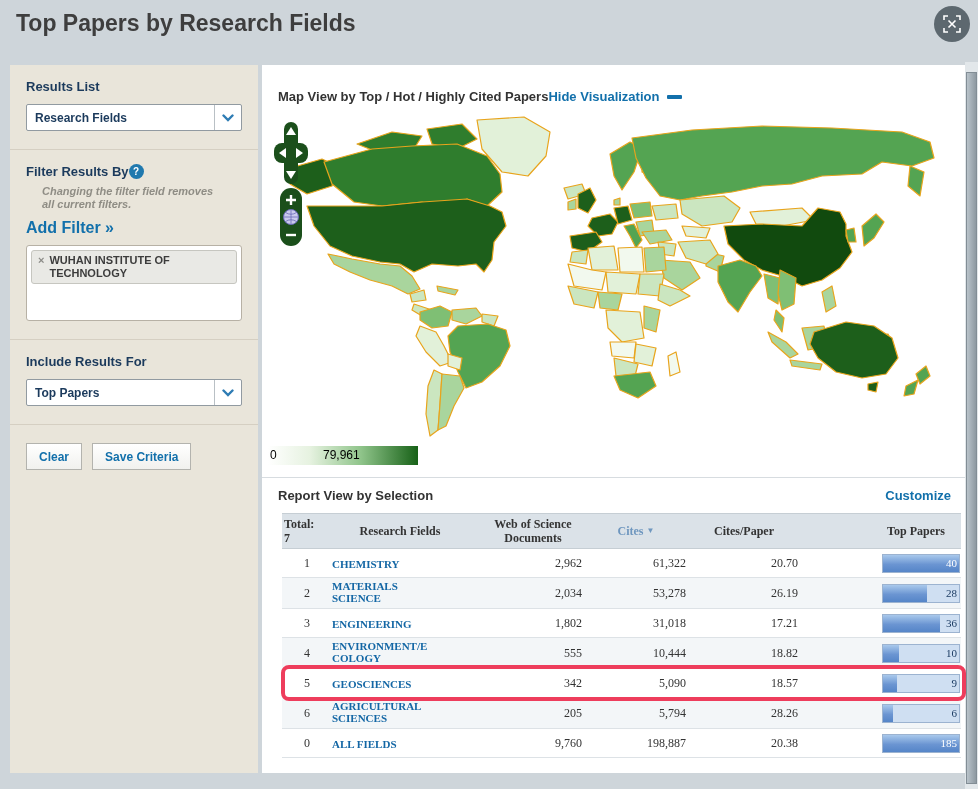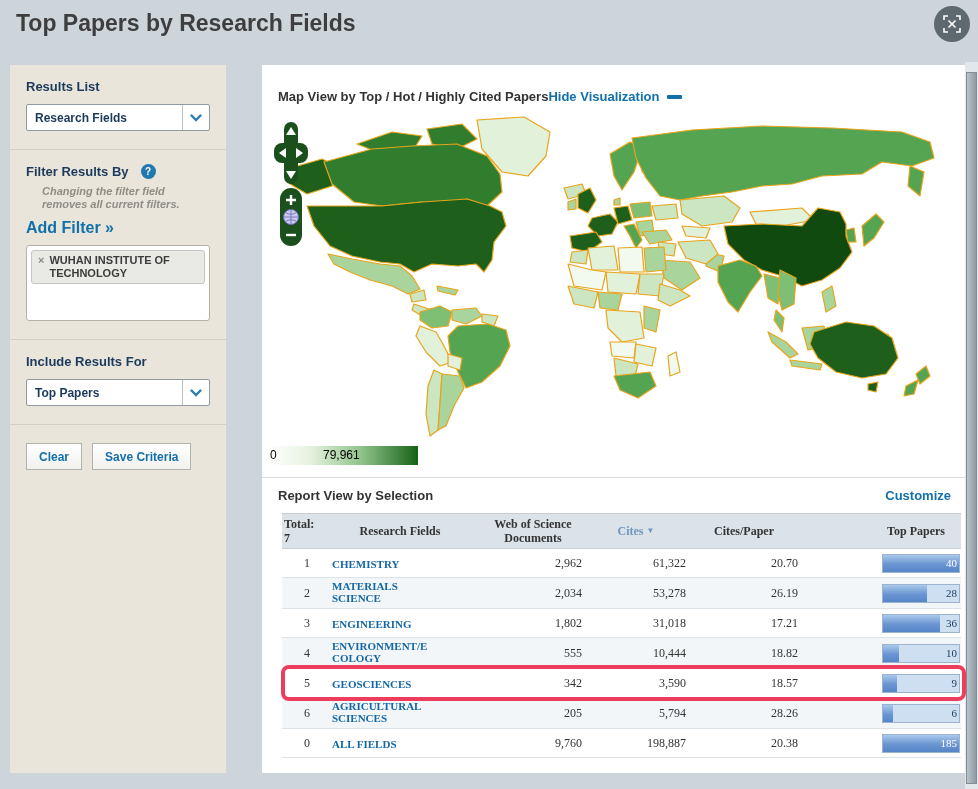--- a/index.html
+++ b/index.html
@@ -15,41 +15,41 @@
   .page-title {
     padding: 10px 16px; font-size: 23px; font-weight: bold; color: #3e3e3e;
   }
   .expand-btn {
     position: absolute; right: 8px; top: 6px; width: 36px; height: 36px;
     border-radius: 50%; background: #5d686f; border: none; cursor: pointer;
     display: flex; align-items: center; justify-content: center;
   }
   
   .sidebar {
-    position: absolute; left: 10px; top: 65px; width: 216px; height: 708px;
+    position: absolute; left: 10px; top: 65px; width: 248px; height: 708px;
     background: #e9e5da;
   }
   .panel {
     position: absolute; left: 262px; top: 65px; width: 703px; height: 708px;
     background: #ffffff;
   }
   .scrollbar {
     position: absolute; right: 0; top: 62px; width: 13px; height: 727px;
     background: #e2e7ea;
   }
   .scrollbar .thumb {
     position: absolute; top: 10px; left: 1px; width: 11px; height: 712px;
     background: linear-gradient(90deg,#b9c3ca,#8e99a1);
     border: 1px solid #828d95;
   }
   
   .sb-section { padding: 14px 16px 18px; }
   .sb-section + .sb-section { border-top: 1px solid #d5cfc2; }
   .sb-heading { font-size: 13px; font-weight: bold; color: #1b3a5c; margin-bottom: 10px; }
-  .heading-row { display: flex; align-items: center; gap: 12px; margin-bottom: 6px; }
+  .heading-row { display: flex; align-items: center; gap: 0; margin-bottom: 6px; }
   .heading-row .sb-heading { margin-bottom: 0; }
   .help-icon {
     width: 15px; height: 15px; border-radius: 50%; background: #2079ae;
     color: #fff; font-size: 10px; font-weight: bold; text-align: center;
     line-height: 15px; cursor: pointer;
   }
   .dropdown {
     height: 27px; background: #fff; border: 1px solid #919aa1; border-radius: 2px;
     display: flex; align-items: stretch; cursor: pointer;
   }
@@ -430,21 +430,21 @@
         <span class="bar-num">10</span>
       </div>
         </div>
     </div>
 
     <div class="trow">
       <div class="hl-box"></div>
       <div class="c-rank">5</div>
       <div class="c-field"><a class="field-link">GEOSCIENCES</a></div>
       <div class="c-num">342</div>
-      <div class="c-num">3,590</div>
+      <div class="c-num">5,090</div>
       <div class="c-num">18.57</div>
       <div class="c-bar">
           <div class="bar-track">
         <div class="bar-fill" style="width: 19%;"></div>
         <span class="bar-num">9</span>
       </div>
         </div>
     </div>
 
     <div class="trow alt">

